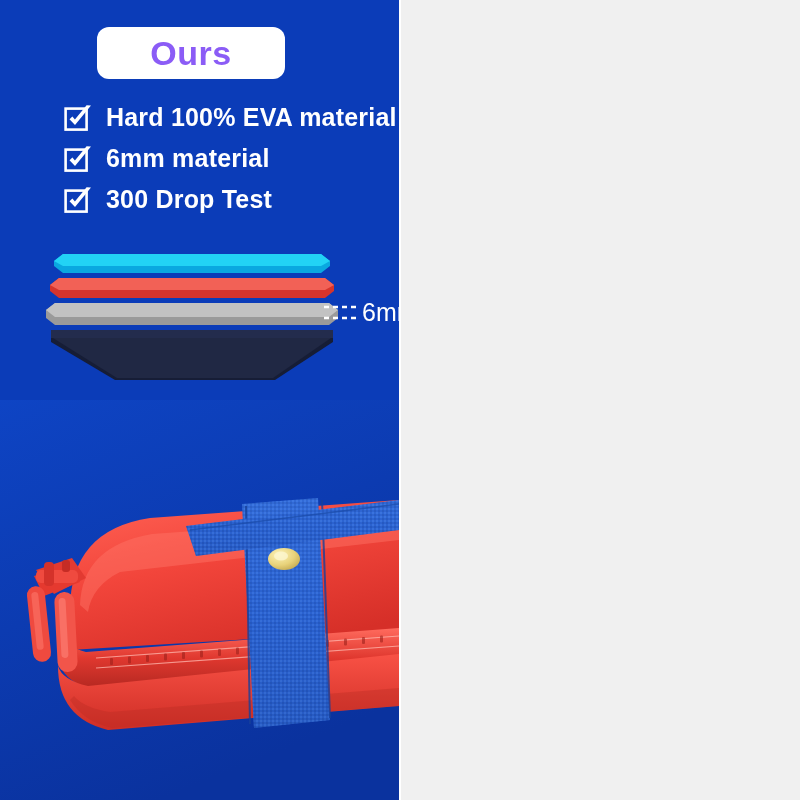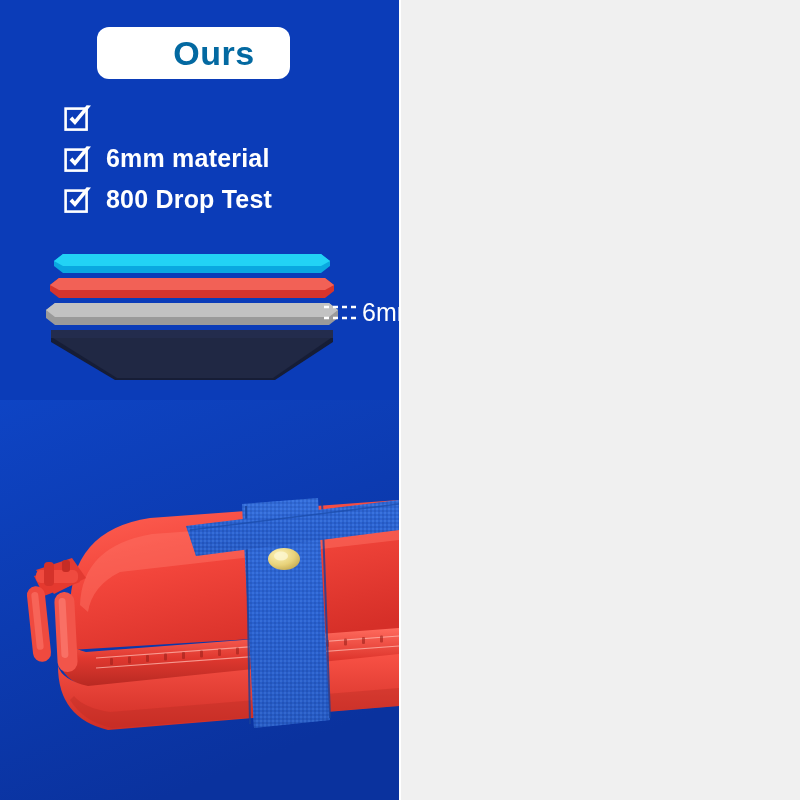--- a/index.html
+++ b/index.html
@@ -15,22 +15,22 @@
   .panel-ours{left:0;width:399px;background:#0b3cb8;}
   .panel-others{left:401px;width:399px;background:#f0f0f0;}
   .divider{position:absolute;left:399px;top:0;width:2px;height:800px;background:#ffffff;}
 
   
   .badge{
     position:absolute;display:flex;align-items:center;justify-content:center;
     border-radius:12px;font-weight:bold;letter-spacing:.5px;
   }
   .badge-ours{
-    left:97px;top:27px;width:152px;height:52px;
-    background:#ffffff;color:#0369a1;font-size:34px;padding-left:41px;
+    left:97px;top:27px;width:188px;height:52px;
+    background:#ffffff;color:#8b5cf6;font-size:34px;
   }
 
   
   .features{position:absolute;}
   .features-ours{left:64px;top:104px;width:330px;}
   .feat{display:flex;align-items:center;margin-bottom:13px;}
   .feat-label{
     font-size:25px;line-height:1.1;white-space:nowrap;
   }
   .feat-ours .feat-label{color:#ffffff;font-weight:bold;letter-spacing:.2px;}
@@ -170,40 +170,41 @@
 
     <div class="features features-ours">
 
       <div class="feat feat-ours">
         <span class="mark mark-check">
           <svg width="28" height="28" viewBox="0 0 28 28">
             <rect x="1.6" y="4.6" width="21" height="21" fill="none" stroke="#ffffff" stroke-width="2.6"></rect>
             <path d="M5.5 15.2 L11 21 L27 1.5 L22.6 1.2 L10.9 15.4 L8.4 12.4 Z" fill="#ffffff"></path>
           </svg>
         </span>
+        <span class="feat-label">Hard 100% EVA material</span>
       </div>
 
       <div class="feat feat-ours">
         <span class="mark mark-check">
           <svg width="28" height="28" viewBox="0 0 28 28">
             <rect x="1.6" y="4.6" width="21" height="21" fill="none" stroke="#ffffff" stroke-width="2.6"></rect>
             <path d="M5.5 15.2 L11 21 L27 1.5 L22.6 1.2 L10.9 15.4 L8.4 12.4 Z" fill="#ffffff"></path>
           </svg>
         </span>
         <span class="feat-label">6mm material</span>
       </div>
 
       <div class="feat feat-ours">
         <span class="mark mark-check">
           <svg width="28" height="28" viewBox="0 0 28 28">
             <rect x="1.6" y="4.6" width="21" height="21" fill="none" stroke="#ffffff" stroke-width="2.6"></rect>
             <path d="M5.5 15.2 L11 21 L27 1.5 L22.6 1.2 L10.9 15.4 L8.4 12.4 Z" fill="#ffffff"></path>
           </svg>
         </span>
-        <span class="feat-label">800 Drop Test</span>
+        <span class="feat-label">300 Drop Test</span>
       </div>
     </div>
 
     <div class="stack stack-ours">
       <svg width="320" height="140" viewBox="0 0 320 140">
 
         <g>
           <path d="M18 6 L276 6 L285 13 L285 18 L276 25 L18 25 L9 18 L9 13 Z" fill="#0aa8e0"></path>
           <path d="M18 6 L276 6 L285 13 L276 18 L18 18 L9 13 Z" fill="#22d3f5"></path>
         </g>

